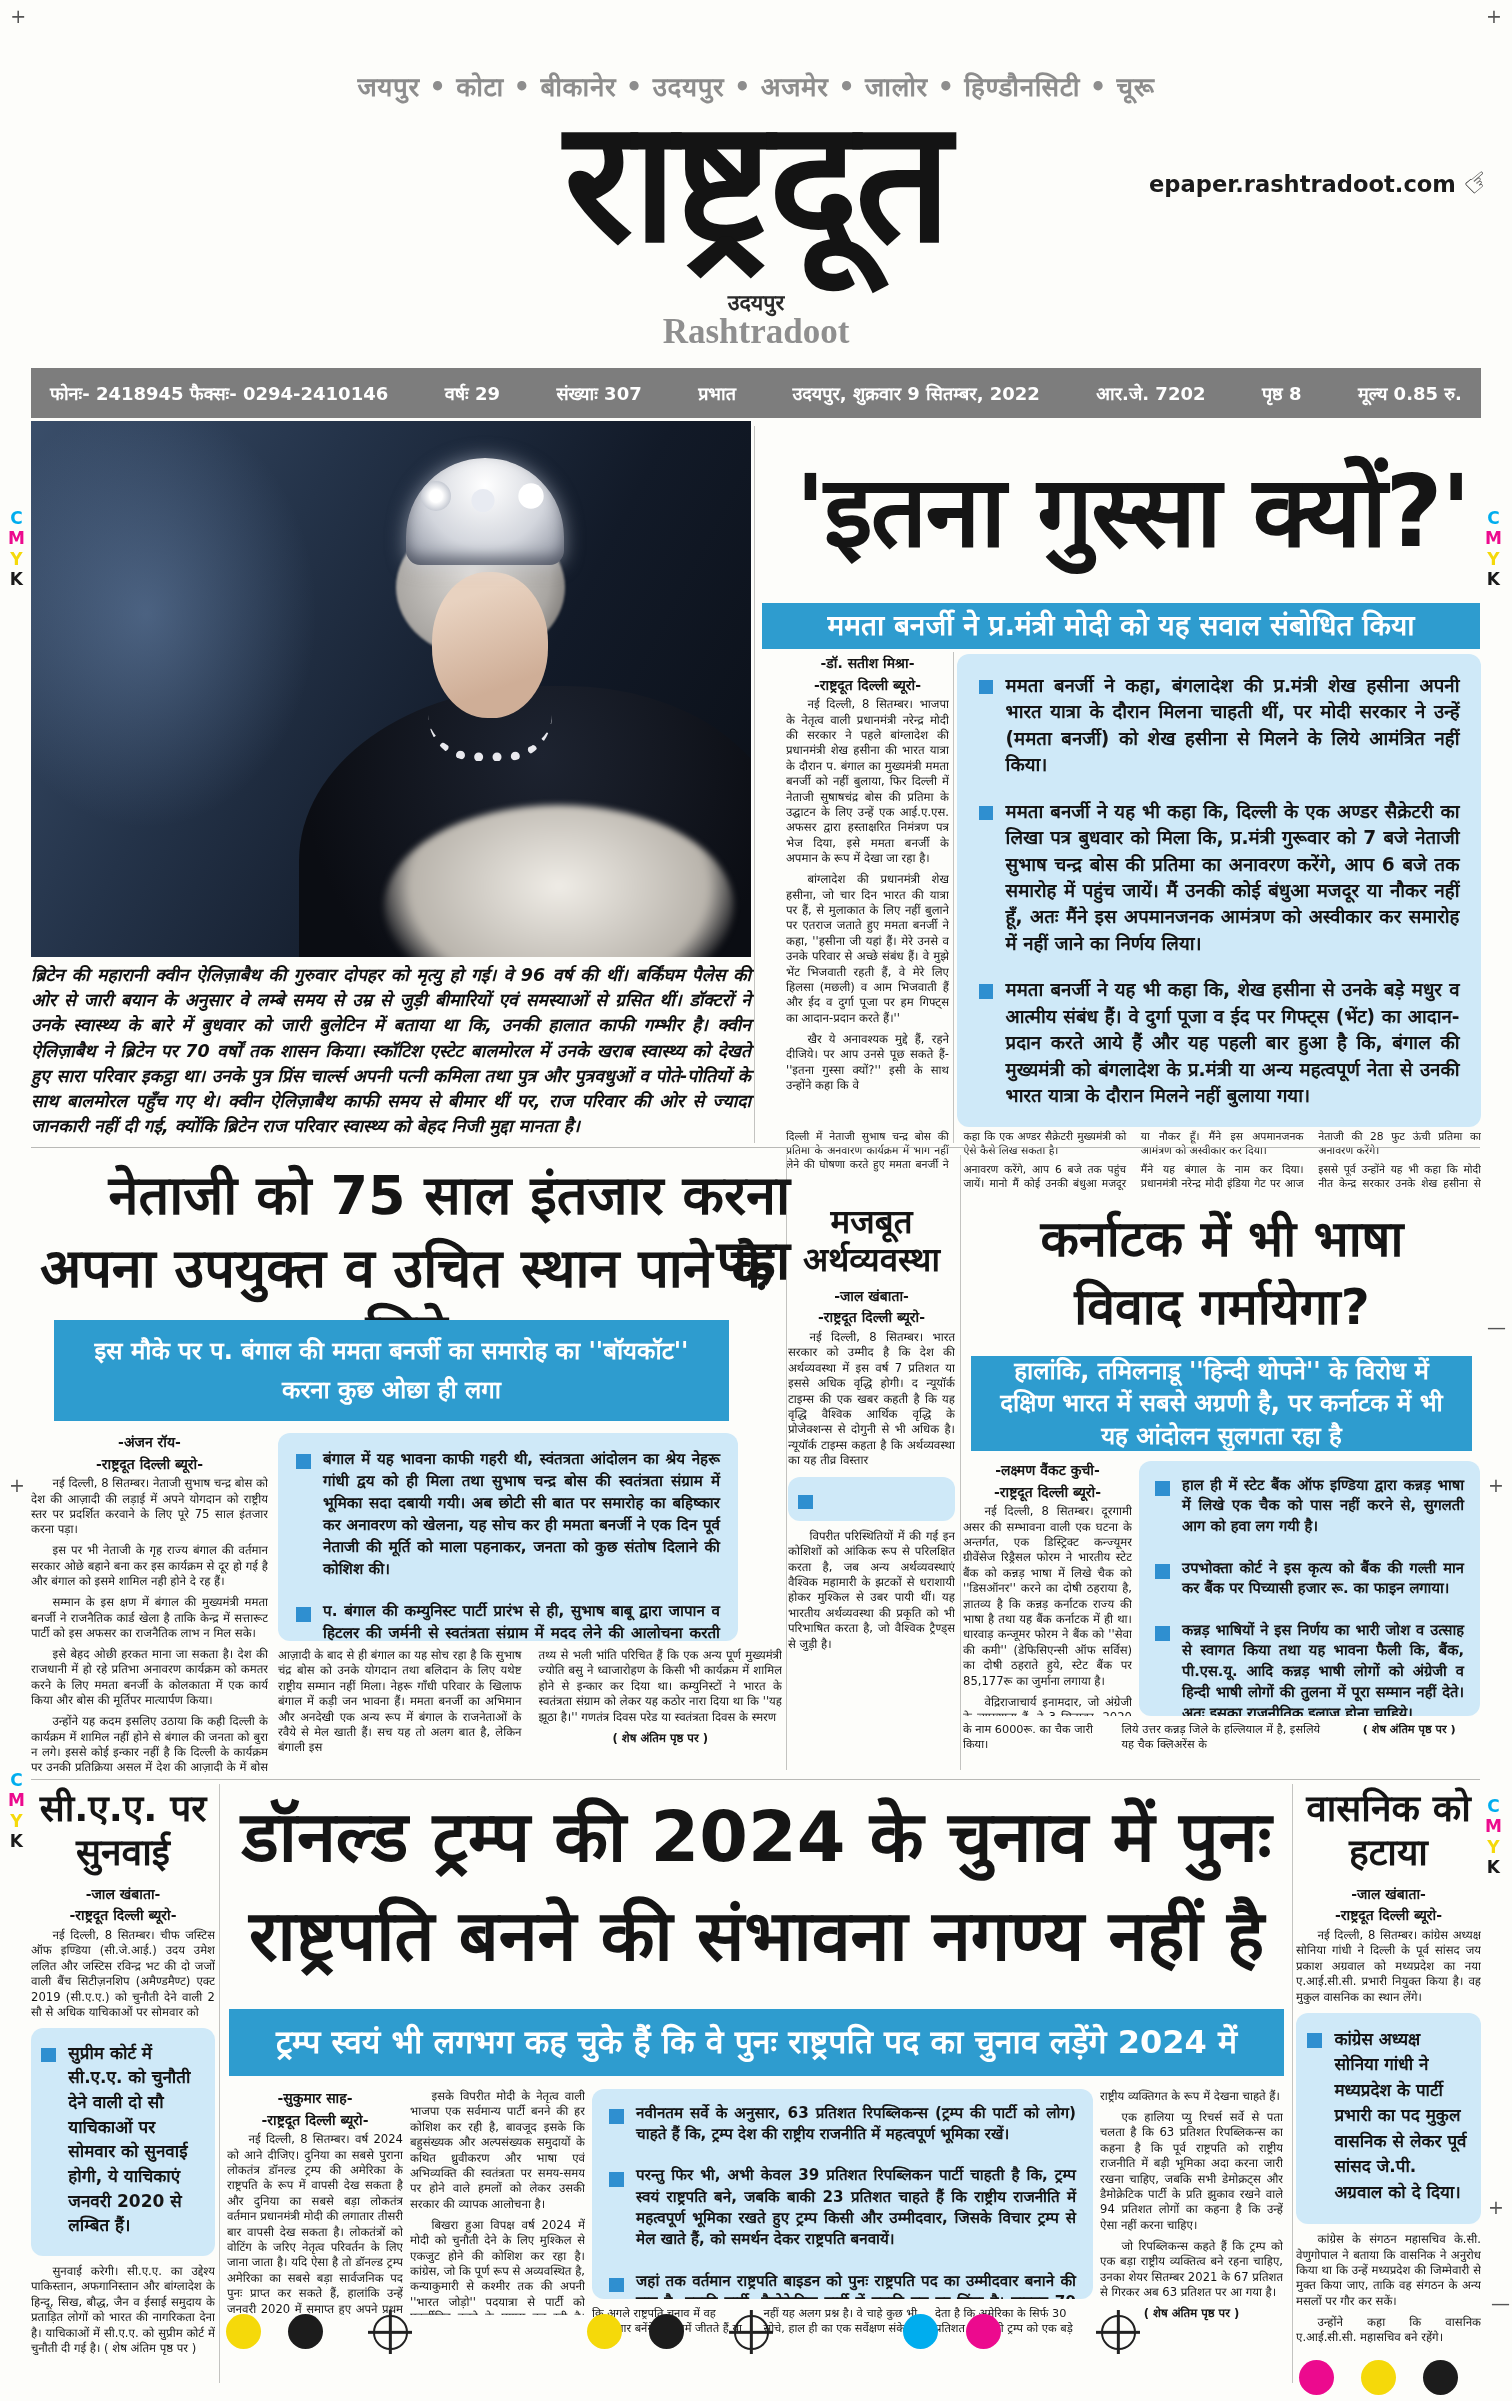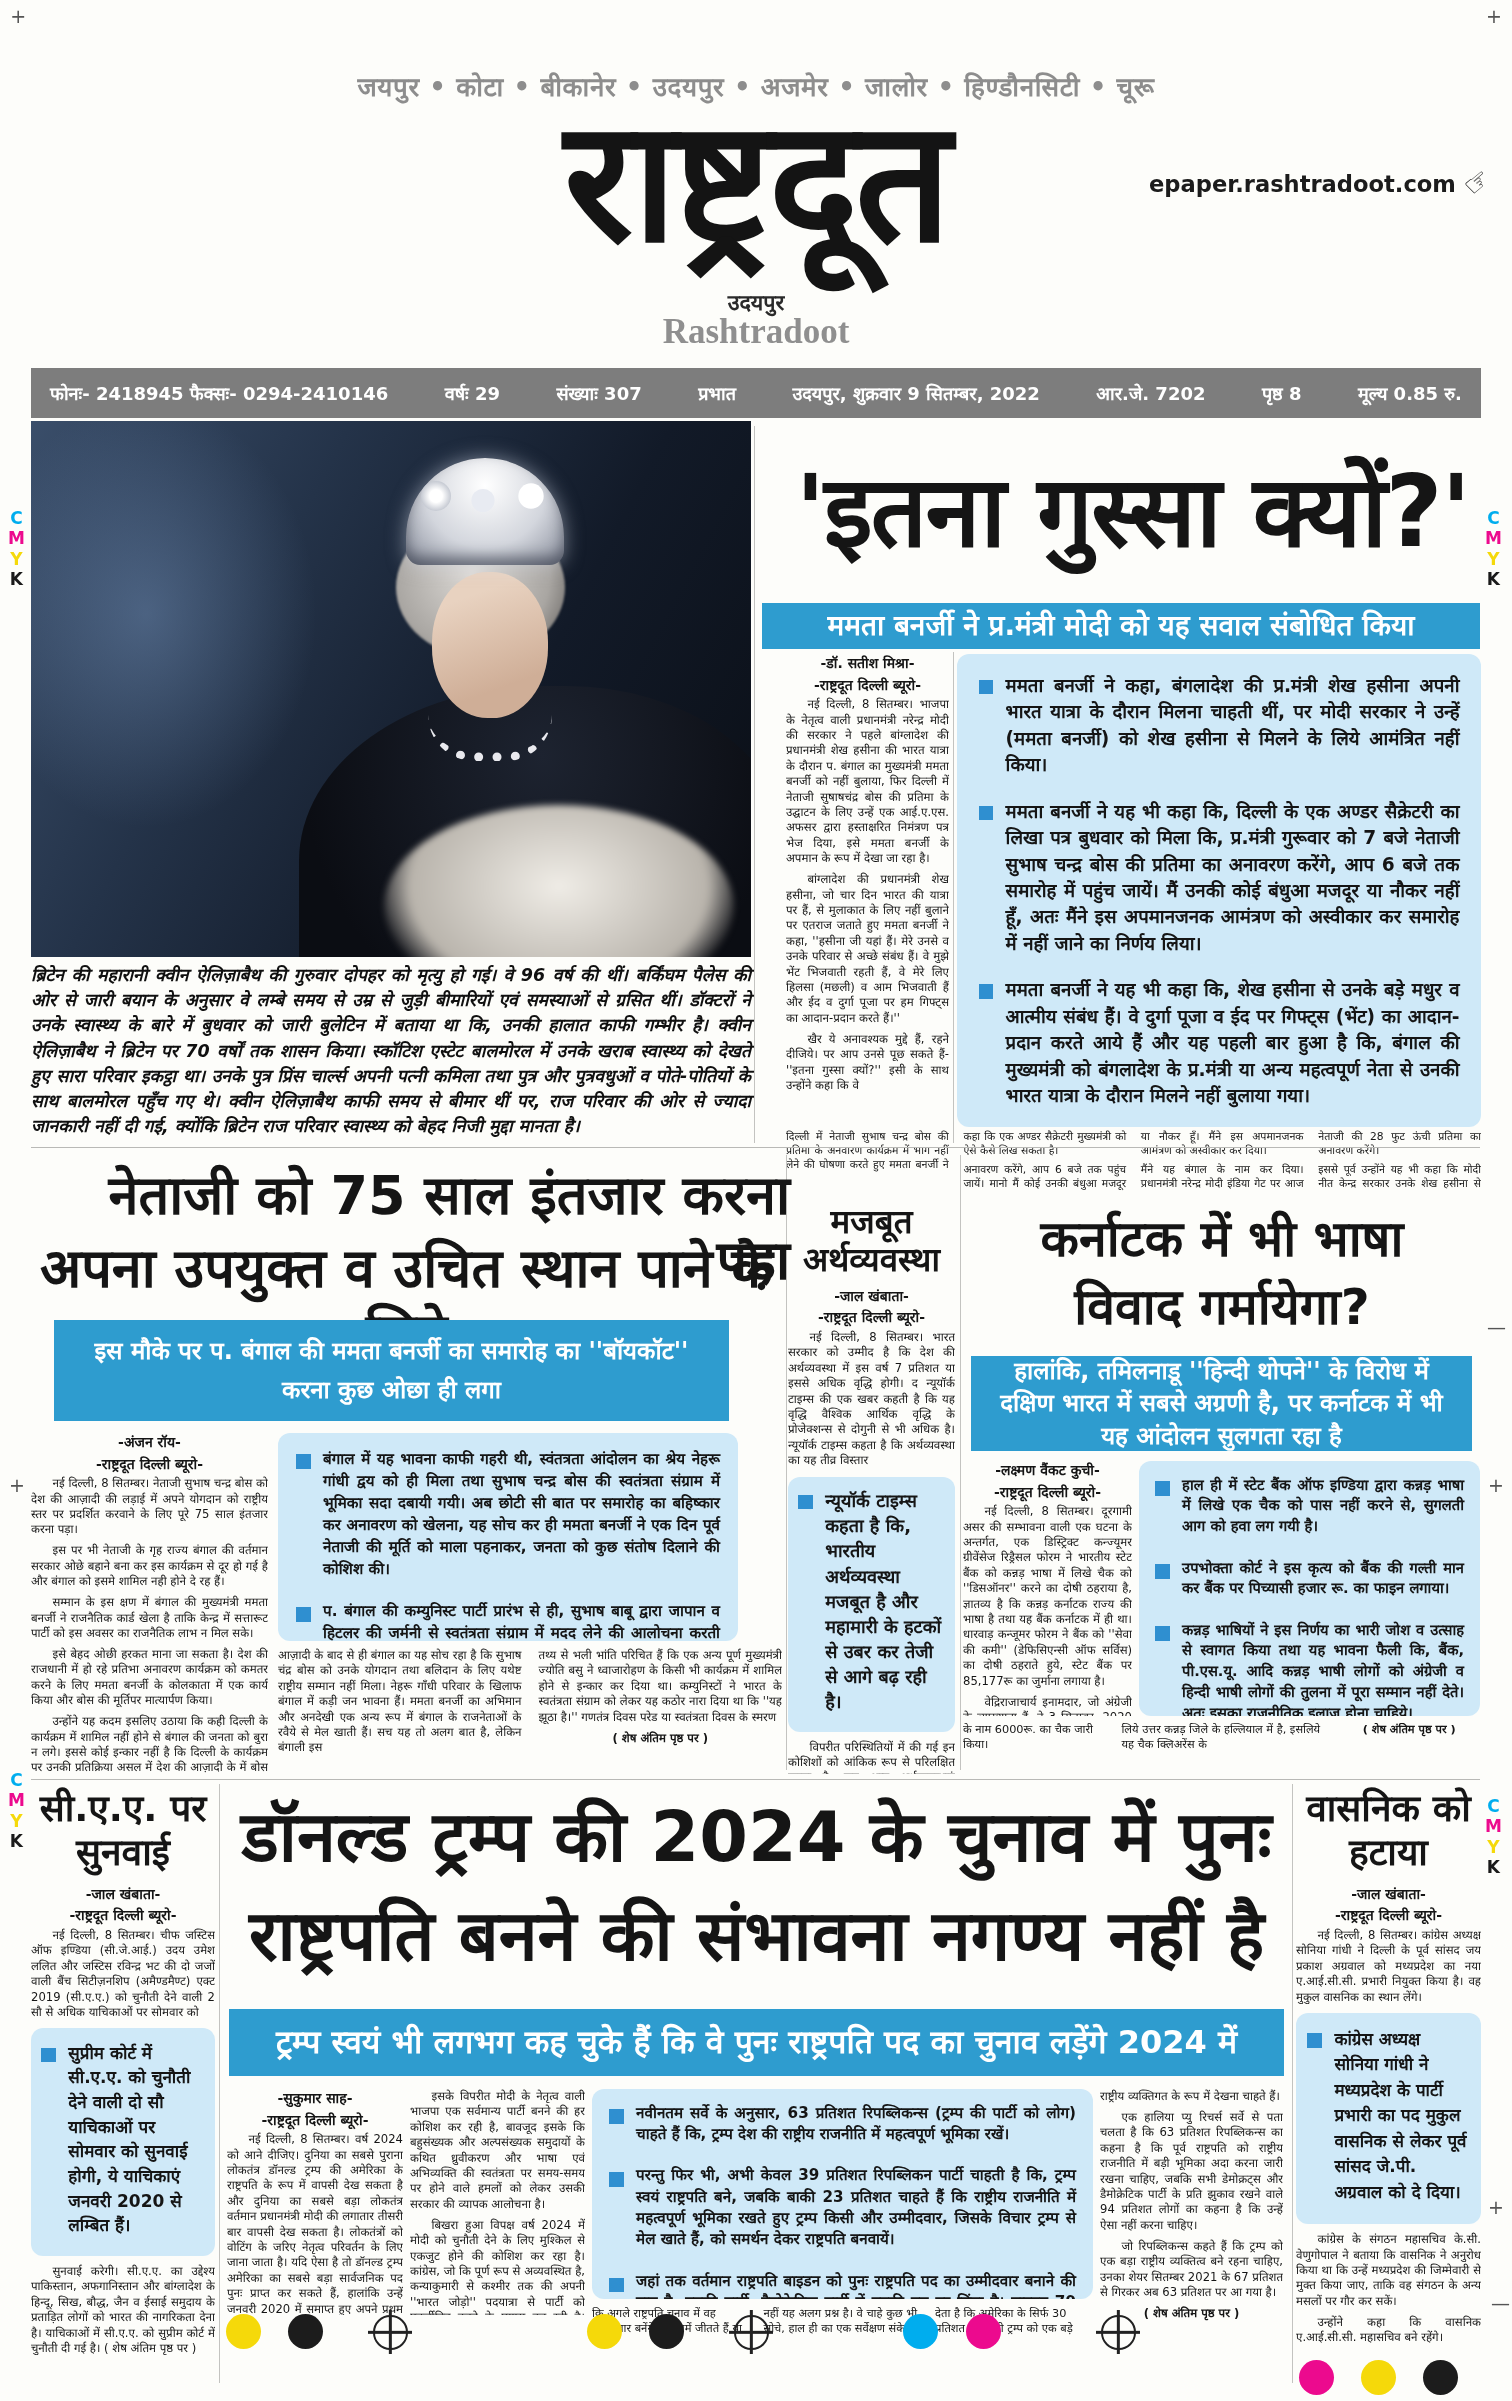--- a/index.html
+++ b/index.html
@@ -199,21 +199,21 @@
 
   <div class="abs neta-h1">नेताजी को 75 साल इंतजार करना पड़ा</div>
   <div class="abs neta-h2">अपना उपयुक्त व उचित स्थान पाने के लिये</div>
   <div class="abs bluebar neta-sub">इस मौके पर प. बंगाल की ममता बनर्जी का समारोह का ''बॉयकॉट'' करना कुछ ओछा ही लगा</div>
 
   <div class="abs neta-col1">
     <div class="byline">-अंजन रॉय-</div>
     <div class="byline">-राष्ट्रदूत दिल्ली ब्यूरो-</div>
     <p class="body-txt jc ind">नई दिल्ली, 8 सितम्बर। नेताजी सुभाष चन्द्र बोस को देश की आज़ादी की लड़ाई में अपने योगदान को राष्ट्रीय स्तर पर प्रदर्शित करवाने के लिए पूरे 75 साल इंतजार करना पड़ा।</p>
     <p class="body-txt jc ind">इस पर भी नेताजी के गृह राज्य बंगाल की वर्तमान सरकार ओछे बहाने बना कर इस कार्यक्रम से दूर हो गई है और बंगाल को इसमे शामिल नही होने दे रह हैं।</p>
-    <p class="body-txt jc ind">सम्मान के इस क्षण में बंगाल की मुख्यमंत्री ममता बनर्जी ने राजनैतिक कार्ड खेला है ताकि केन्द्र में सत्तारूट पार्टी को इस अवसर का राजनैतिक लाभ न मिल सके।</p>
+    <p class="body-txt jc ind">सम्मान के इस क्षण में बंगाल की मुख्यमंत्री ममता बनर्जी ने राजनैतिक कार्ड खेला है ताकि केन्द्र में सत्तारूट पार्टी को इस अफसर का राजनैतिक लाभ न मिल सके।</p>
     <p class="body-txt jc ind">इसे बेहद ओछी हरकत माना जा सकता है। देश की राजधानी में हो रहे प्रतिभा अनावरण कार्यक्रम को कमतर करने के लिए ममता बनर्जी के कोलकाता में एक कार्य किया और बोस की मूर्तिपर  मात्यार्पण किया।</p>
     <p class="body-txt jc ind">उन्होंने यह कदम इसलिए उठाया कि कही दिल्ली के कार्यक्रम में शामिल नहीं होने से बंगाल की जनता को बुरा न लगे। इससे कोई इन्कार नहीं है कि दिल्ली के कार्यक्रम पर उनकी प्रतिक्रिया असल में देश की आज़ादी के में बोस के योगदान व महत्व को उभारने के प्रयासों का अपमान है।</p>
   </div>
 
   <div class="abs panel neta-bullets">
     <div class="b-item">
       <span class="b-sq"></span>
       <p class="b-txt jc">बंगाल में यह भावना काफी गहरी थी, स्वंतत्रता आंदोलन का श्रेय नेहरू गांधी द्वय को ही मिला तथा सुभाष चन्द्र बोस की स्वतंत्रता संग्राम में भूमिका सदा दबायी गयी। अब छोटी सी बात पर समारोह का बहिष्कार कर अनावरण को खेलना, यह सोच कर ही ममता बनर्जी ने एक दिन पूर्व नेताजी की मूर्ति को माला पहनाकर, जनता को कुछ संतोष दिलाने की कोशिश की।</p>
     </div>
     <div class="b-item">
@@ -230,21 +230,20 @@
 
   <div class="abs eco">
     <h3>मजबूत</h3>
     <h3>अर्थव्यवस्था</h3>
     <div class="byline" style="margin-top:8px;">-जाल खंबाता-</div>
     <div class="byline">-राष्ट्रदूत दिल्ली ब्यूरो-</div>
     <p class="body-txt jc ind">नई दिल्ली, 8 सितम्बर। भारत सरकार को उम्मीद है कि देश की अर्थव्यवस्था में इस वर्ष 7 प्रतिशत या इससे अधिक वृद्धि होगी। द न्यूयॉर्क टाइम्स की एक खबर कहती है कि यह वृद्धि वैश्विक आर्थिक वृद्धि के प्रोजेक्शन्स से दोगुनी से भी अधिक है। न्यूयॉर्क टाइम्स कहता है कि अर्थव्यवस्था का यह तीव्र विस्तार</p>
     <div class="panel callout">
       <div class="b-item" style="margin-bottom:0;">
         <span class="b-sq"></span>
-        <p class="b-txt">न्यूयॉर्क टाइम्स कहता है कि, भारतीय अर्थव्यवस्था मजबूत है और महामारी के हटकों से उबर कर तेजी से आगे बढ़ रही है।</p>
       </div>
     </div>
     <p class="body-txt jc ind">विपरीत परिस्थितियों में की गई इन कोशिशों को आंकिक रूप से परिलक्षित करता है, जब अन्य अर्थव्यवस्थाएं वैश्विक महामारी के झटकों से धराशायी होकर मुश्किल से उबर पायी थीं। यह भारतीय अर्थव्यवस्था की प्रकृति को भी परिभाषित करता है, जो वैश्विक ट्रैण्ड्स से जुड़ी है।</p>
 
   </div>
 
   <div class="abs kar-h1">कर्नाटक में भी भाषा</div>
   <div class="abs kar-h2">विवाद गर्मायेगा?</div>
   <div class="abs bluebar kar-sub">हालांकि, तमिलनाडू ''हिन्दी थोपने'' के विरोध में दक्षिण भारत में सबसे अग्रणी है, पर कर्नाटक में भी यह आंदोलन सुलगता रहा है</div>
 

